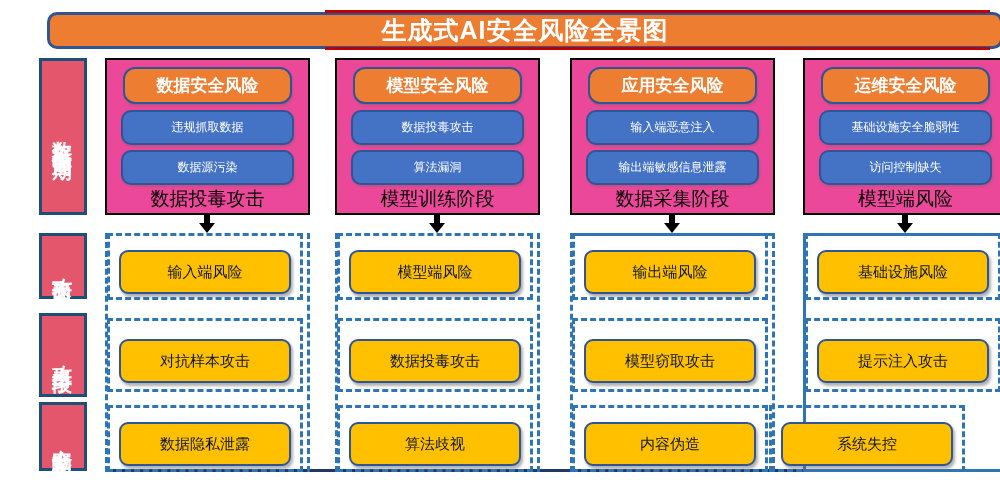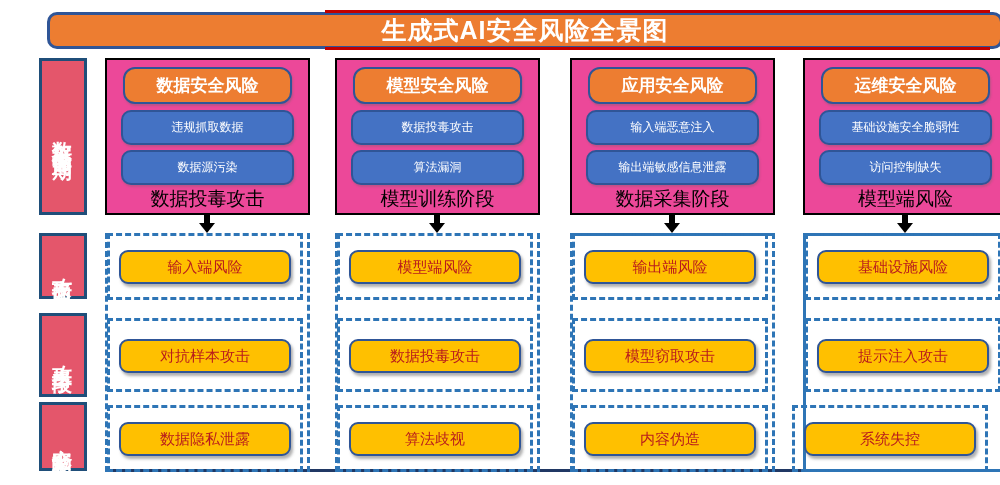--- a/index.html
+++ b/index.html
@@ -88,26 +88,26 @@
   }
   .cell{
     position:absolute;width:196px;box-sizing:border-box;
     border:3px dashed var(--dash,#2E75B6);z-index:2;
   }
   .cell.row1{top:233px;height:67px}
   .cell.row2{top:318px;height:74px}
   .cell.row3{top:405px;height:67px}
   .node{
     position:absolute;left:50%;transform:translateX(-50%);
-    width:172px;height:34px;
+    width:172px;height:44px;
     background:var(--node-fill,#FFC000);
     border:2px solid var(--pill-border,#2F5597);
     border-radius:9px;box-sizing:border-box;
     display:flex;align-items:center;justify-content:center;
-    color:#b91c1c;font-size:15px;z-index:3;
+    color:#0f172a;font-size:15px;z-index:3;
     box-shadow:2px 3px 3px rgba(110,110,110,.55);
   }
   .row1 .node{top:14px}
   .row2 .node{top:18px}
   .row3 .node{top:14px}
 </style>
 </head>
 <body>
 
 <div class="canvas">
@@ -200,17 +200,17 @@
 
   <div class="cell row3" style="left:82px;">
     <div class="node">数据隐私泄露</div>
   </div>
   <div class="cell row3" style="left:312px;">
     <div class="node">算法歧视</div>
   </div>
   <div class="cell row3" style="left:547px;">
     <div class="node">内容伪造</div>
   </div>
-  <div class="cell row3" style="left:767px;">
+  <div class="cell row3" style="left:744px;">
     <div class="node">系统失控</div>
   </div>
 
 </div>
 
 </body></html>

